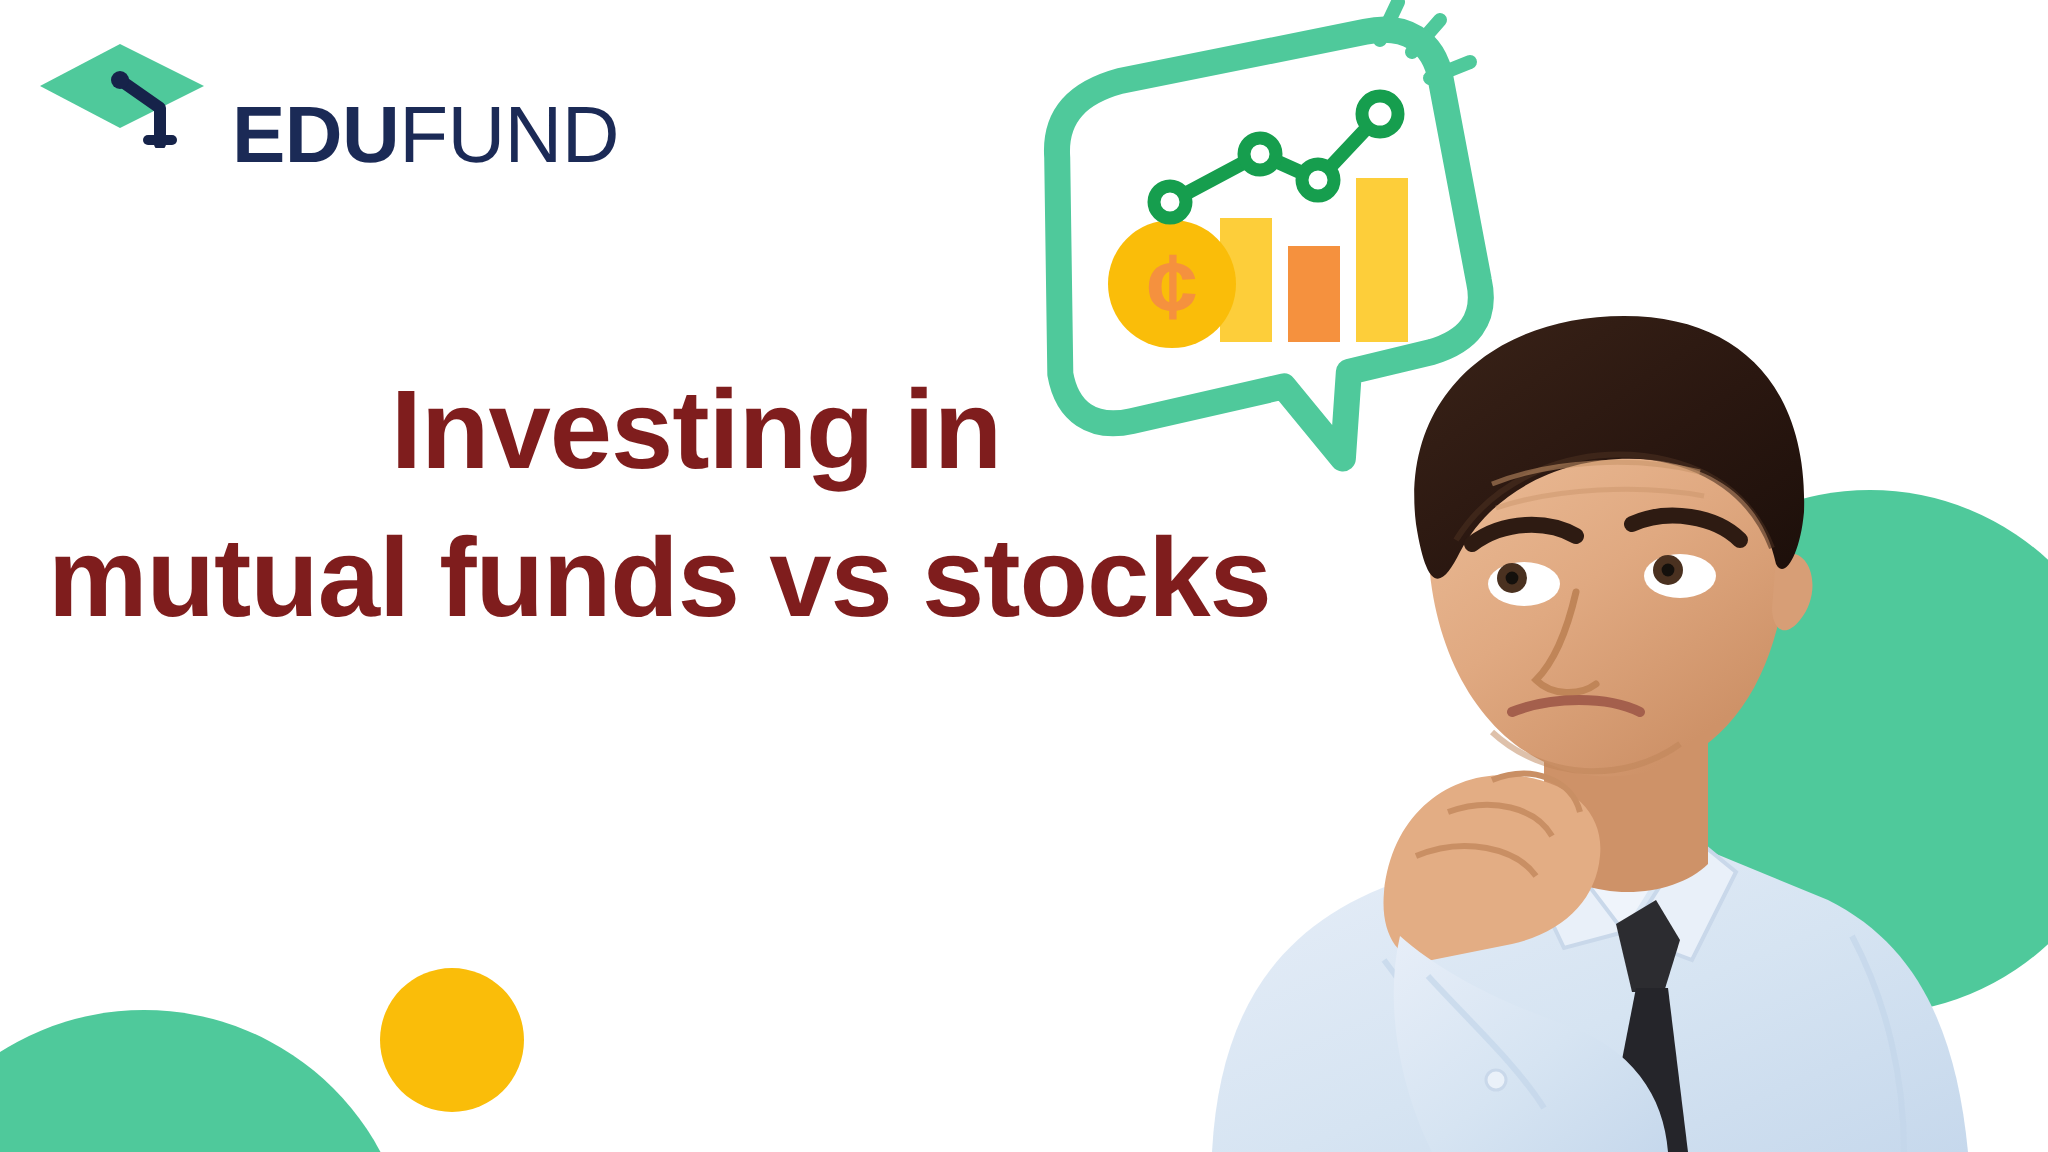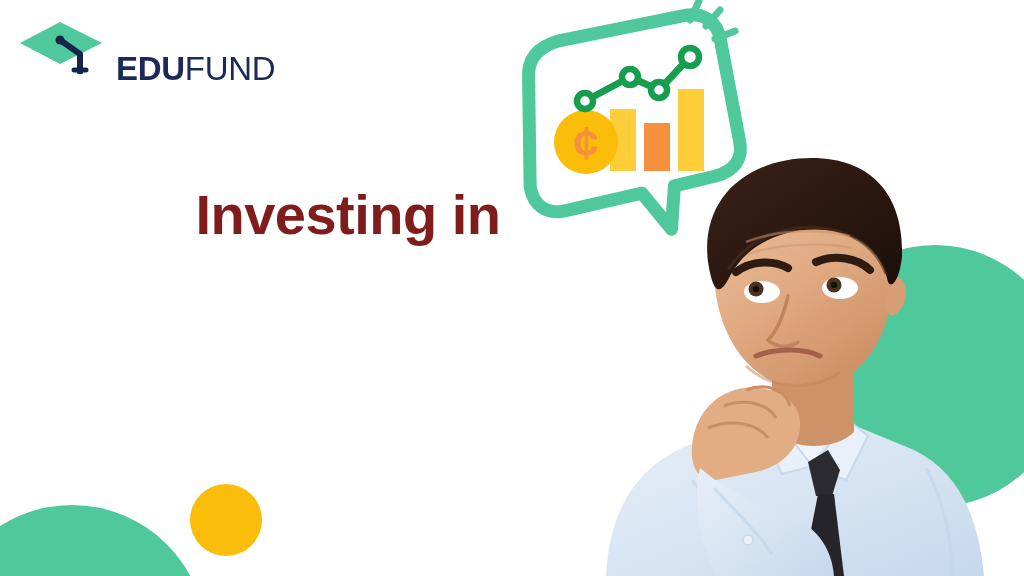--- a/index.html
+++ b/index.html
@@ -54,21 +54,21 @@
     align-items: center;
     gap: 12px;
     height: 60px;
   }
   #logo-mark {
     width: 86px;
     height: 56px;
     display: block;
   }
   #logo-wordmark {
-    font-size: 33px;
+    font-size: 40px;
     letter-spacing: -0.3px;
     color: #1B2A56;
     line-height: 1;
     white-space: nowrap;
     margin-top: 44px;
   }
   #logo-edu { font-weight: 800; }
   #logo-fund { font-weight: 300; }
 
   
@@ -127,20 +127,21 @@
       <circle cx="42" cy="22" r="4.5" fill="#16234A"></circle>
       <path d="M56,52 L68,52" stroke="#16234A" stroke-width="5" stroke-linecap="round"></path>
     </svg>
     <div id="logo-wordmark">
       <span id="logo-edu">EDU</span><span id="logo-fund">FUND</span>
     </div>
   </div>
 
   <div id="headline">
     <span id="headline-line1">Investing in</span>
+    <span id="headline-line2">mutual funds vs stocks</span>
   </div>
 
   <svg id="bubble-illustration" viewBox="0 0 268 256">
 
     <g stroke="#4FC99B" stroke-width="7" stroke-linecap="round" fill="none">
       <path d="M196,24 L205,5"></path>
       <path d="M212,30 L226,14"></path>
       <path d="M221,43 L241,35"></path>
     </g>
 

